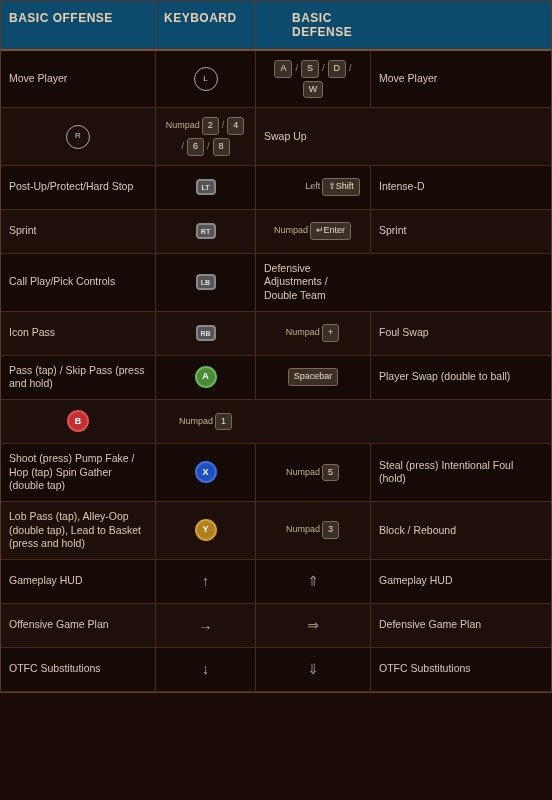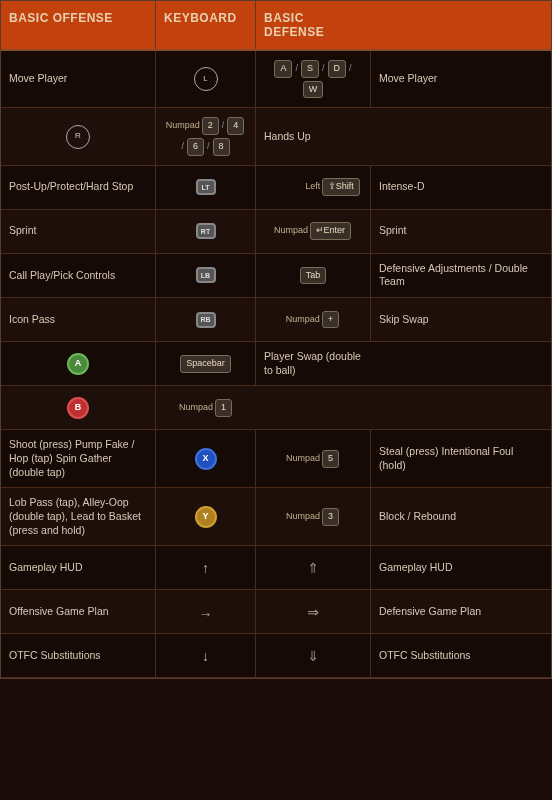--- a/index.html
+++ b/index.html
@@ -11,32 +11,32 @@
       color: #e8e0d0;
       font-size: 11px;
     }
     .table-container {
       width: 552px;
       border: 1px solid #5a3a2a;
     }
     .header-row {
       display: grid;
       grid-template-columns: 155px 100px 115px 165px;
-      background-color: #c2410c;
+      background-color: #0c4a6e;
       border-bottom: 2px solid #8b4a2a;
     }
     .header-cell {
       padding: 10px 8px;
       font-weight: bold;
       font-size: 12px;
       color: #e8d0b0;
       letter-spacing: 0.5px;
       border-right: 1px solid #5a3a2a;
     }
-    .header-cell:last-child { border-right: none; }
+    .header-cell:last-child { border-right: none; margin-left: 28px; }
     .data-row {
       display: grid;
       grid-template-columns: 155px 100px 115px 165px;
       border-bottom: 1px solid #4a2a1a;
       min-height: 44px;
     }
     .data-row:nth-child(odd) { background-color: #1f0f0a; }
     .data-row:nth-child(even) { background-color: #160a06; }
     .data-cell {
       padding: 8px 8px;
@@ -152,21 +152,21 @@
         <span style="font-size:9px;color:#c0b090;">Numpad </span>
         <span class="key">2</span>
           <span class="slash">/</span>
         <span class="key">4</span>
           <span class="slash">/</span>
         <span class="key">6</span>
           <span class="slash">/</span>
         <span class="key">8</span>
       </div>
     </div>
-    <div class="data-cell defense">Hands Up</div>
+    <div class="data-cell defense">Swap Up</div>
   </div>
 
   <div class="data-row">
     <div class="data-cell offense">Post-Up/Protect/Hard Stop</div>
     <div class="data-cell controller">
       <span class="btn-icon btn-lt" style="font-size:7px;color:#ddd;">LT</span>
     </div>
     <div class="data-cell keyboard">
       <div class="keyboard-group">
         <span style="font-size:9px;color:#c0b090;margin-left:40px;">Left </span>
@@ -188,41 +188,39 @@
       </div>
     </div>
     <div class="data-cell defense">Sprint</div>
   </div>
 
   <div class="data-row">
     <div class="data-cell offense">Call Play/Pick Controls</div>
     <div class="data-cell controller">
       <span class="btn-icon btn-lb" style="font-size:7px;color:#ddd;">LB</span>
     </div>
-    <div class="data-cell keyboard">
-      <span class="key">Tab</span>
-    </div>
     <div class="data-cell defense">Defensive Adjustments / Double Team</div>
   </div>
 
   <div class="data-row">
     <div class="data-cell offense">Icon Pass</div>
     <div class="data-cell controller">
       <span class="btn-icon btn-rb" style="font-size:7px;color:#ddd;">RB</span>
     </div>
     <div class="data-cell keyboard">
       <div class="keyboard-group">
         <span style="font-size:9px;color:#c0b090;">Numpad </span>
         <span class="key">+</span>
       </div>
     </div>
-    <div class="data-cell defense">Skip Swap</div>
-  </div>
-
-  <div class="data-row">
+    <div class="data-cell defense">Foul Swap</div>
+  </div>
+
+  <div class="data-row">
+    <div class="data-cell offense">Pass (tap) / Skip Pass (press and hold)</div>
     <div class="data-cell controller">
       <span class="btn-icon btn-a">A</span>
     </div>
     <div class="data-cell keyboard">
       <span class="key">Spacebar</span>
     </div>
     <div class="data-cell defense">Player Swap (double to ball)</div>
   </div>
 
   <div class="data-row">

